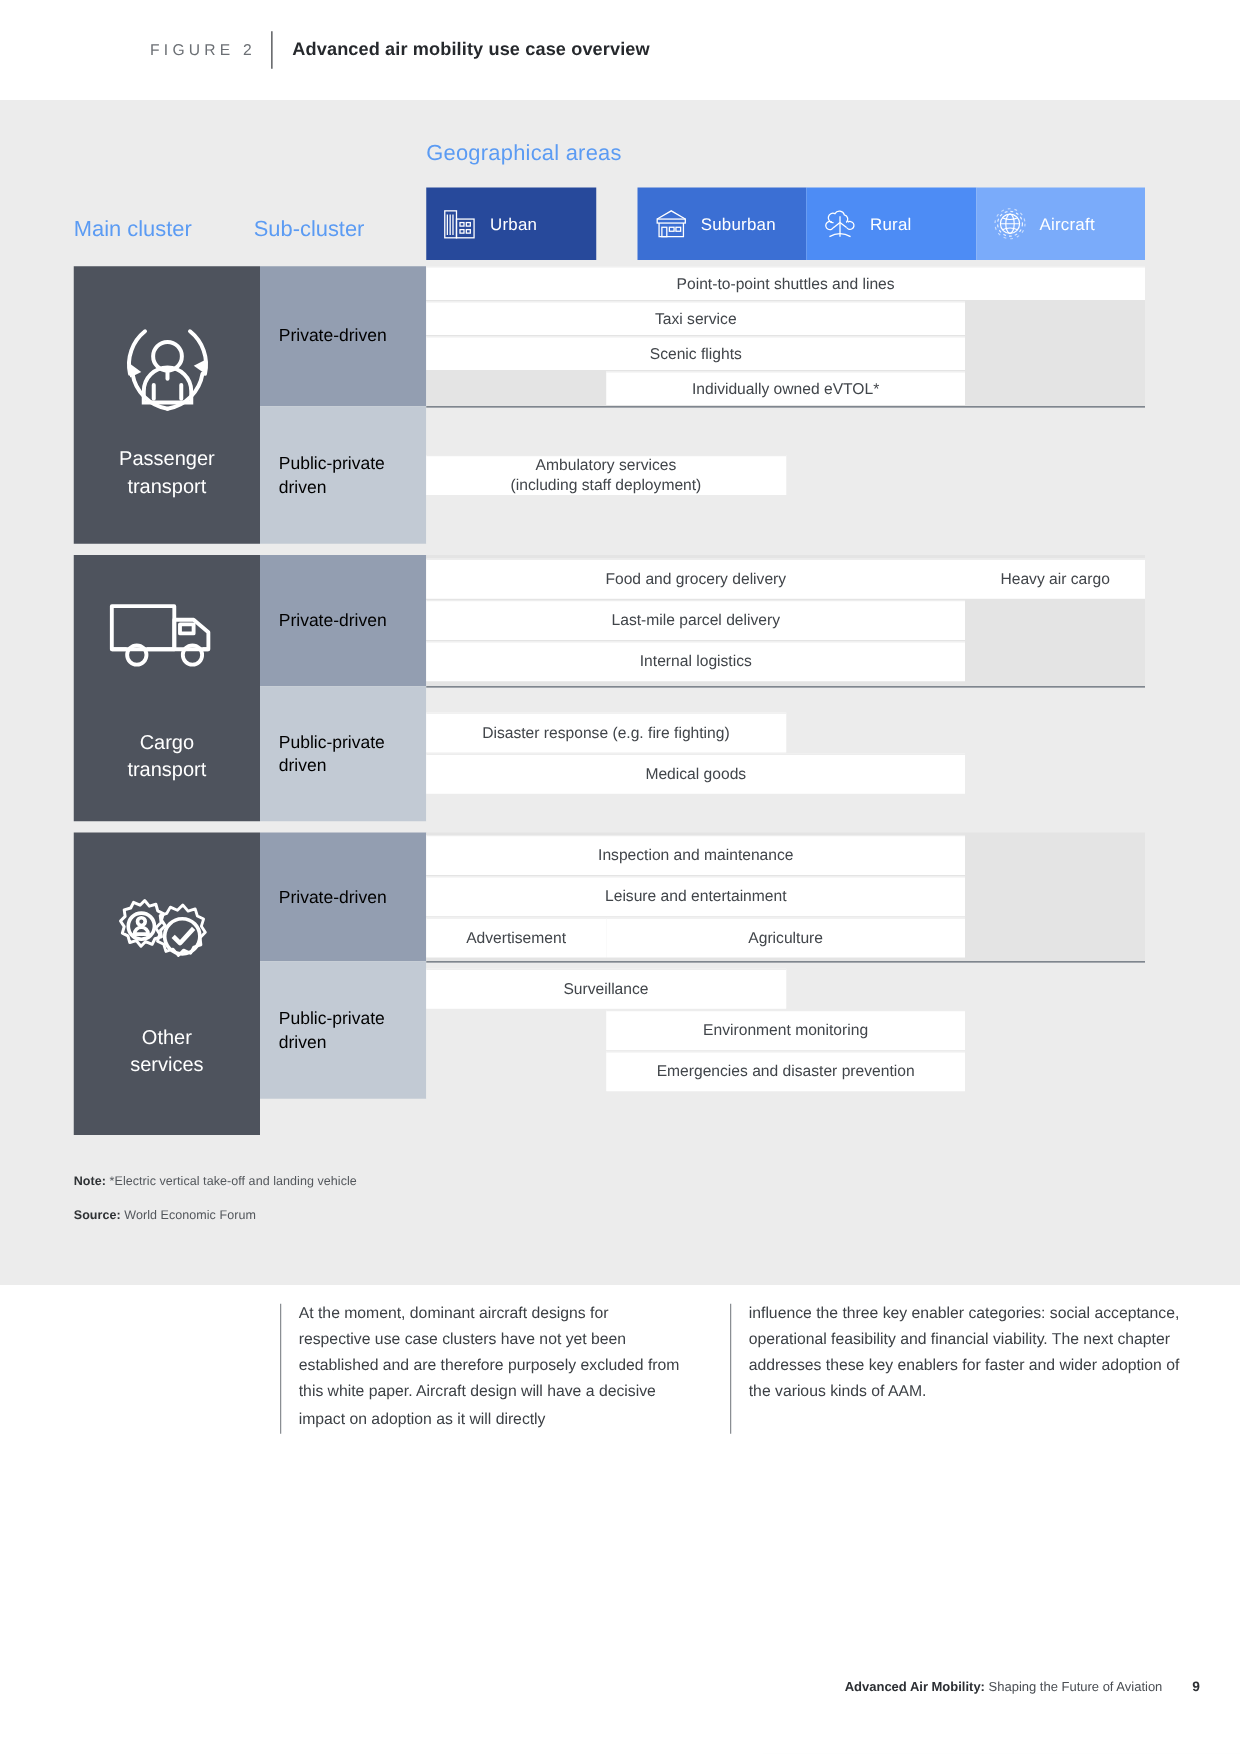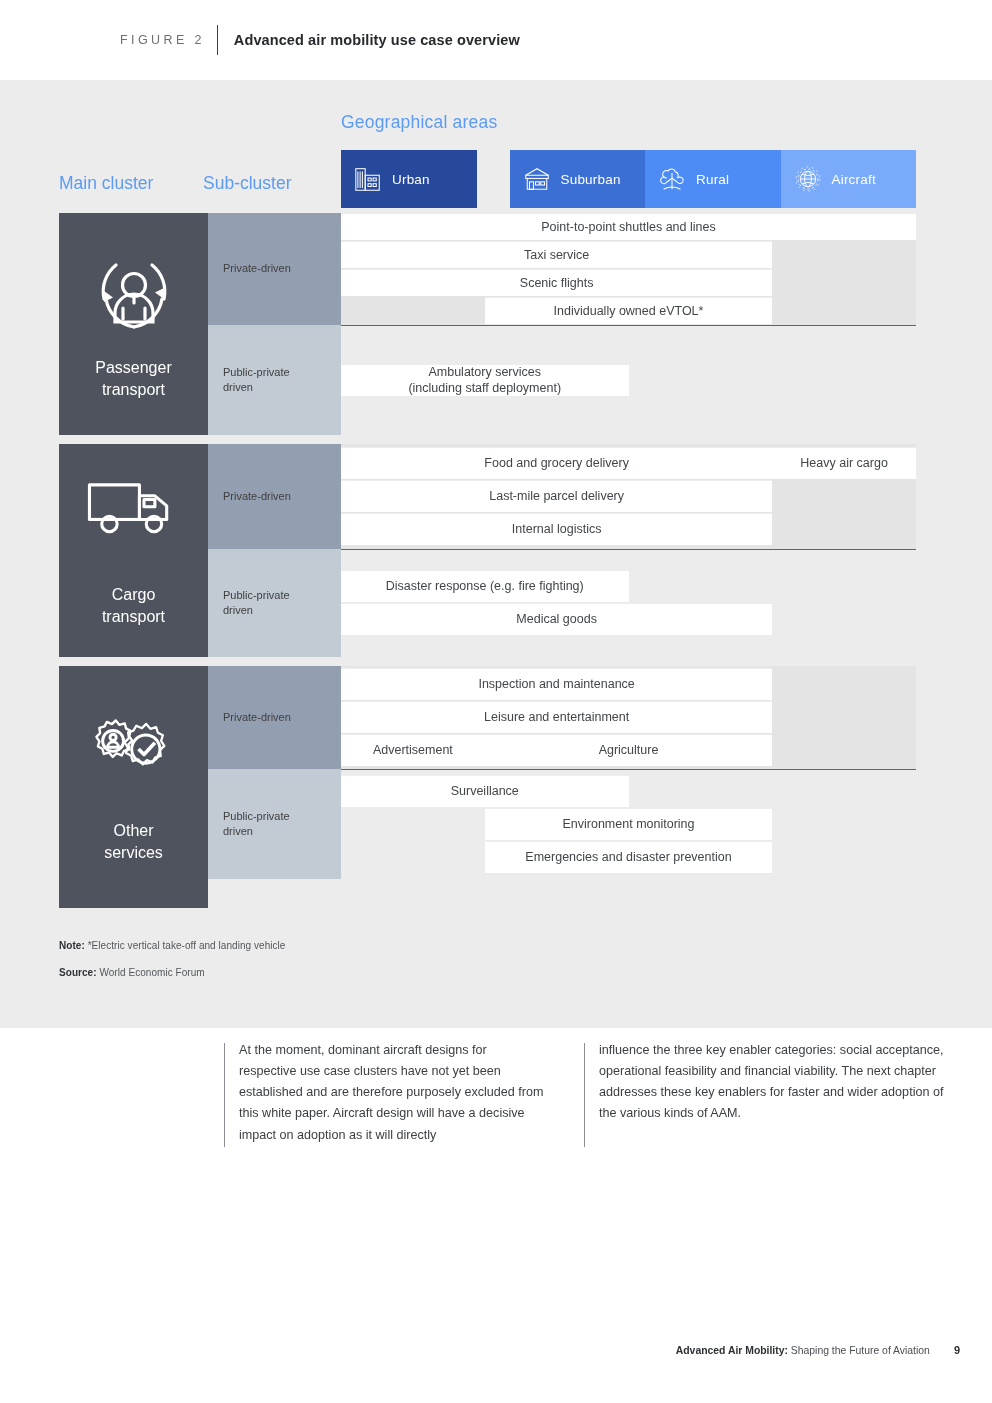--- a/index.html
+++ b/index.html
@@ -63,21 +63,21 @@
     display: flex; flex-direction: column; align-items: center; justify-content: center;
     gap: 14px;
   }
   .cluster-cell .cl-ico { width: 100px; height: 96px; }
   .cluster-cell .cl-name { font-size: 16px; line-height: 1.36; text-align: center; font-weight: 400; }
 
   .sub-col { position: absolute; left: 149px; top: 0; width: 133px; }
   .sub-cell { display: flex; align-items: center; padding-left: 15px; }
   .sub-cell.pri { background: #939eb1; }
   .sub-cell.pub { background: #c2cad4; }
-  .sub-cell .sub-lbl { font-size: 11px; color: #404040; line-height: 1.38; }
+  .sub-cell .sub-lbl { font-size: 14px; color: #000000; line-height: 1.38; }
 
   
   .bands { position: absolute; left: 282px; top: 0; width: 575px; }
   .band-group { position: relative; width: 575px; }
   .band-group.shade-a { background: #e4e4e4; }
   .band-group.shade-b { background: #ececec; }
   .sep { position: absolute; left: 0; width: 575px; height: 1px; background: #5c6570; }
 
   .bar {
     position: absolute; height: 100%;

